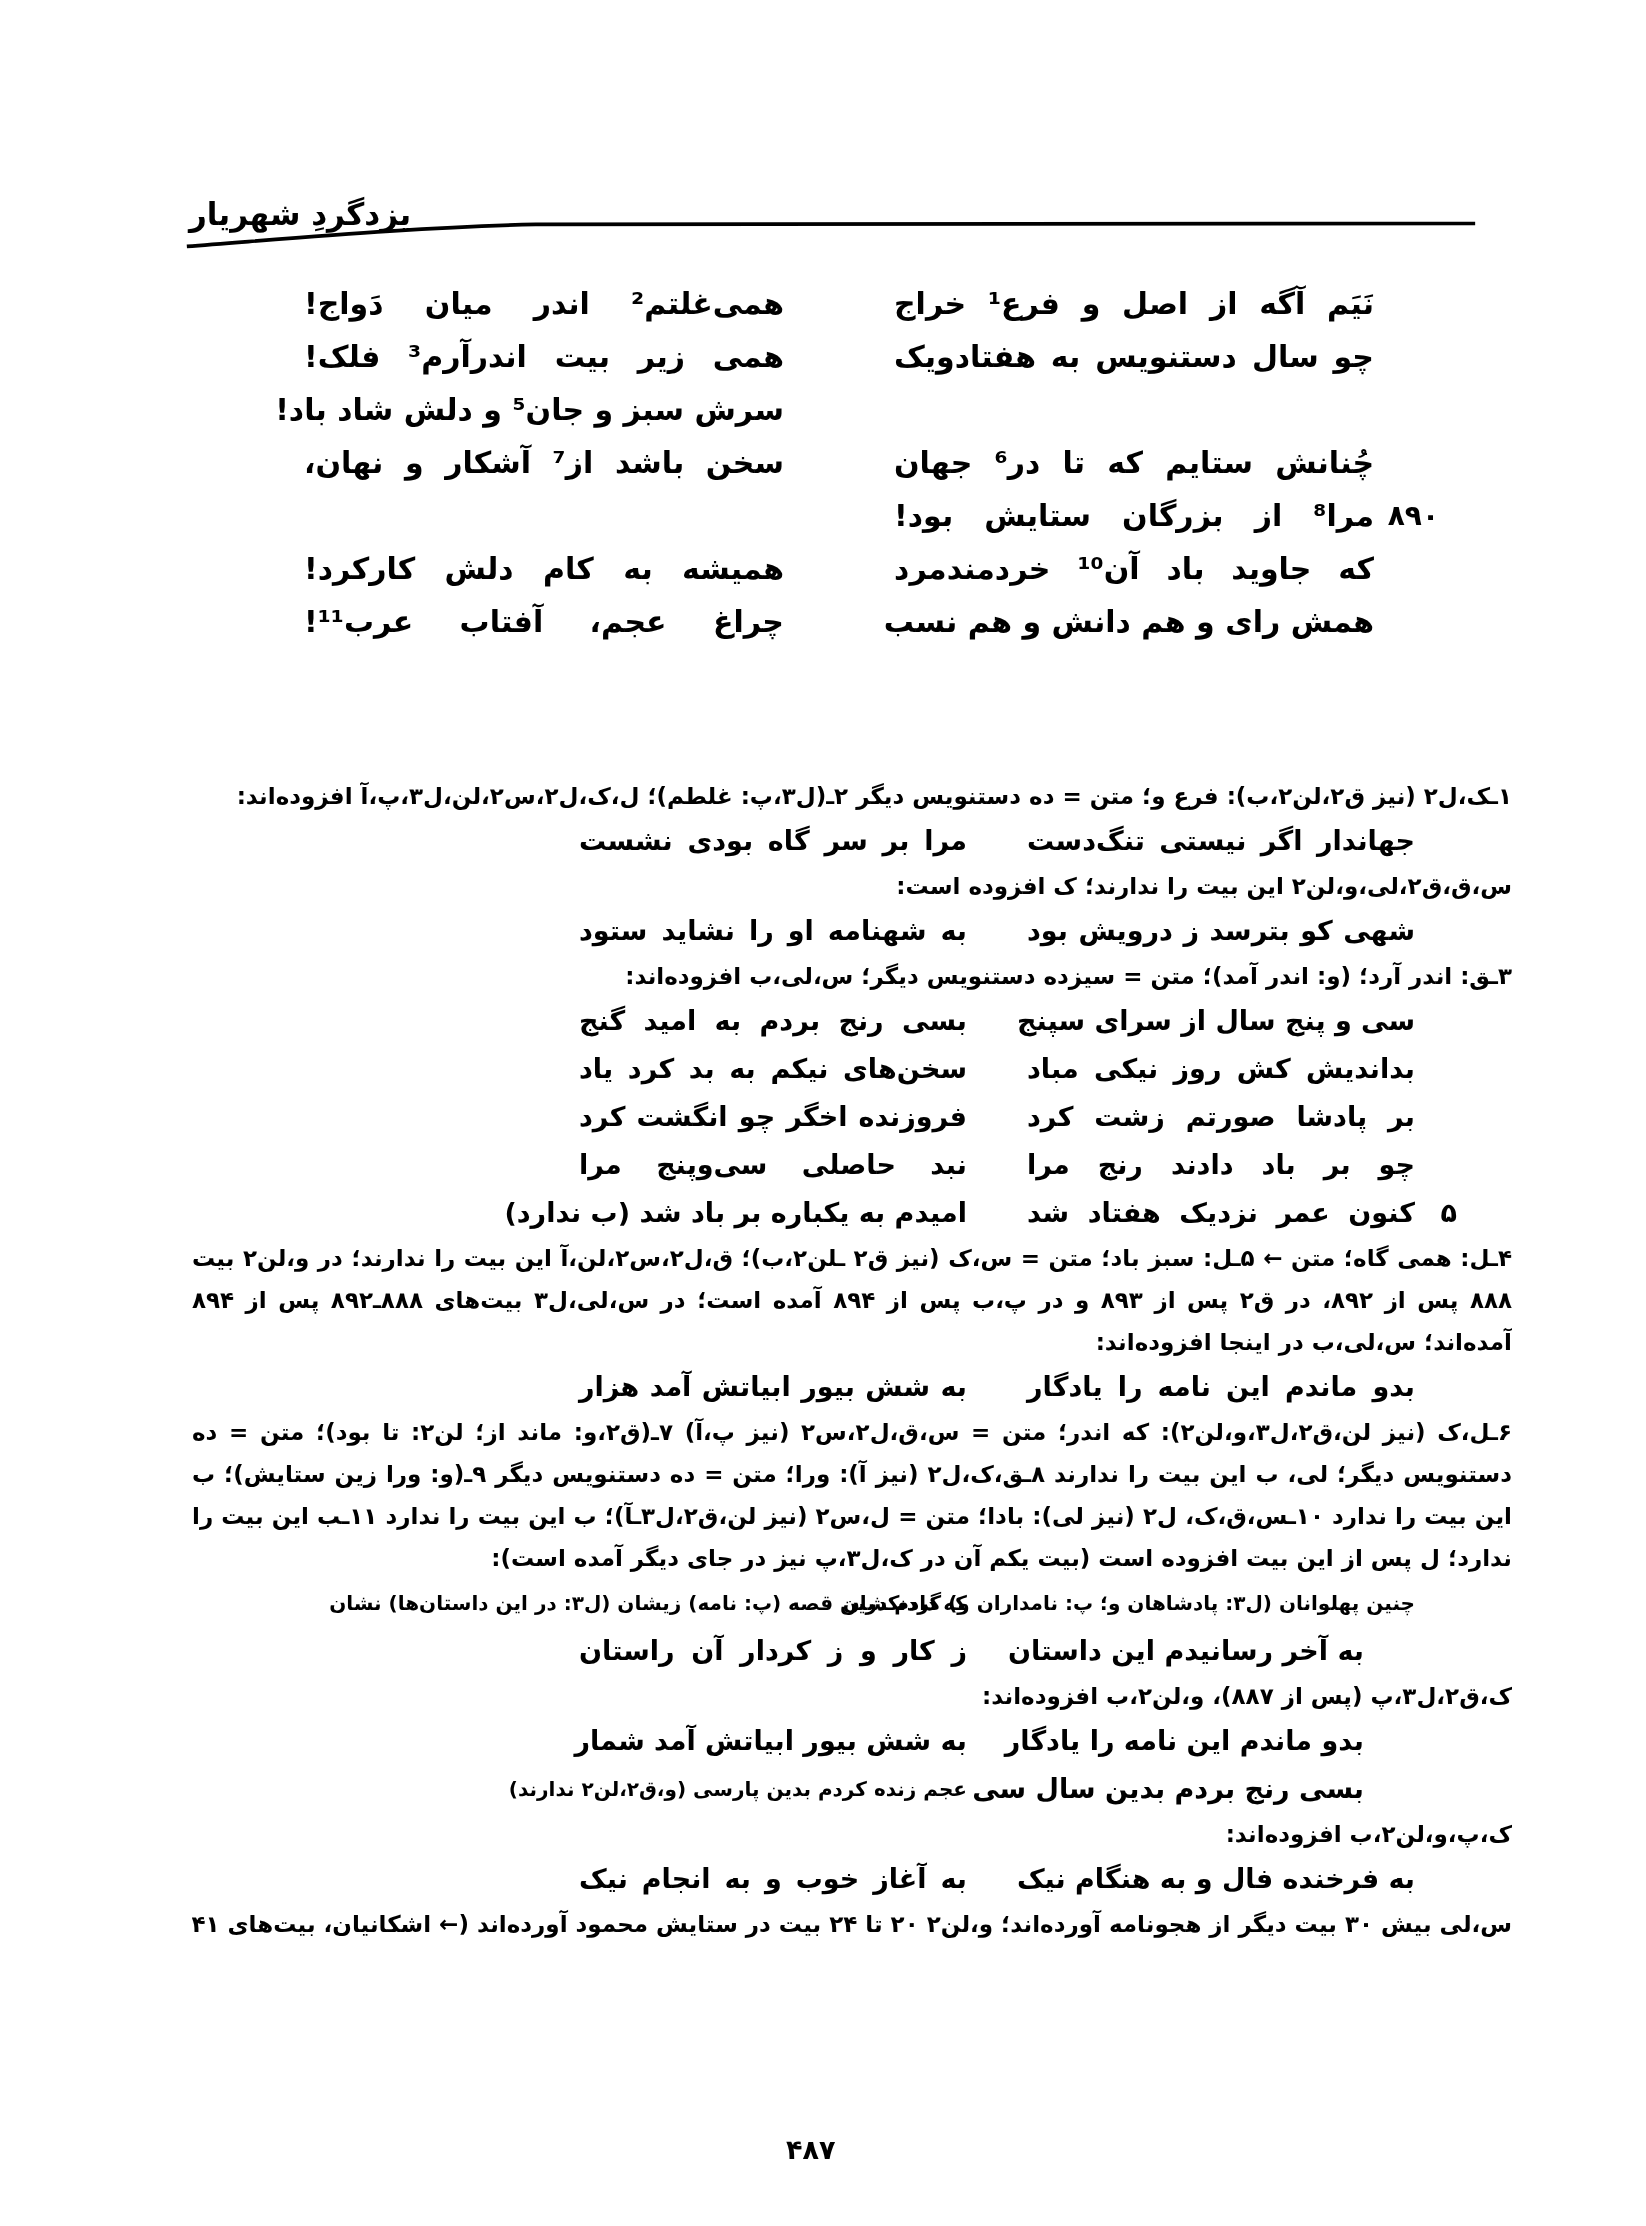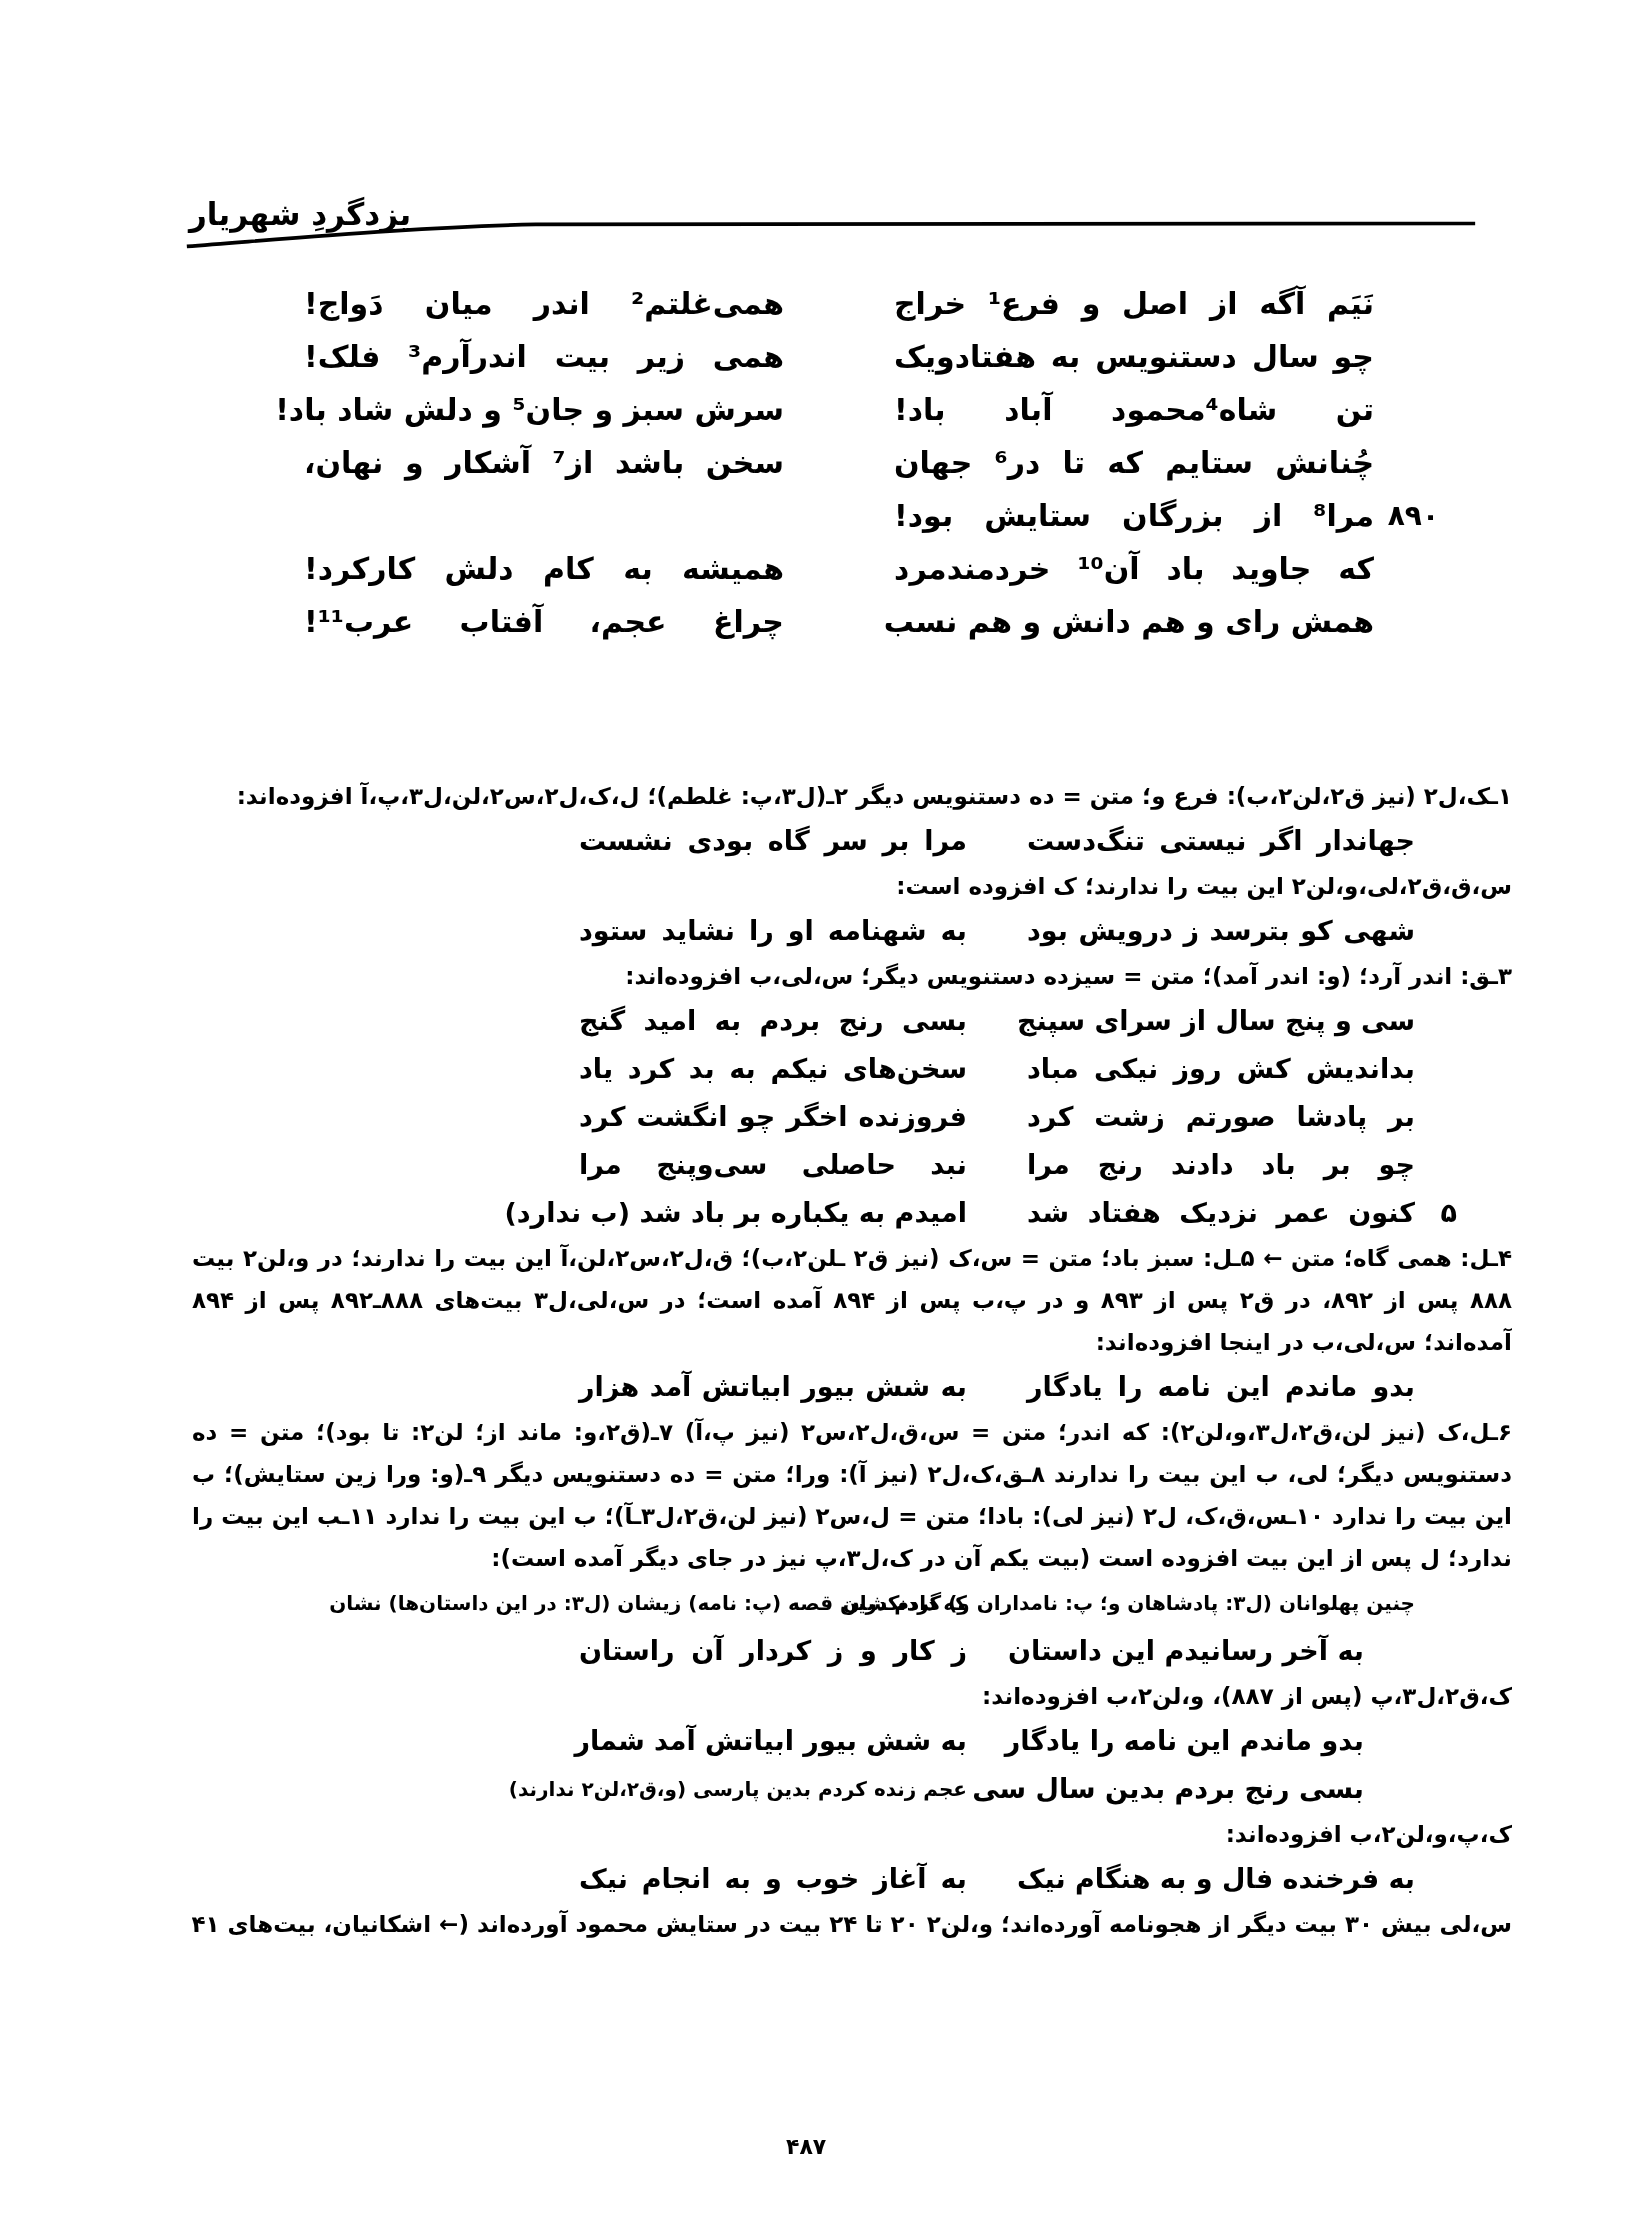--- a/index.html
+++ b/index.html
@@ -34,21 +34,21 @@
   }
   .note.wrap { white-space: normal; text-align-last: right; }
   .nverse { position: relative; height: 48px; font-size: 27px; font-weight: bold; line-height: 48px; }
   .nverse .a { position: absolute; right: 97px; width: 388px; text-align: justify; text-align-last: justify; white-space: nowrap; }
   .nverse .b { position: absolute; right: 545px; width: 388px; text-align: justify; text-align-last: justify; white-space: nowrap; }
   .nverse .a.small, .nverse .b.small { font-size: 20px; text-align-last: right; }
   .nverse .n { position: absolute; right: 55px; width: 37px; text-align: right; }
   .nverse .a.wide { right: 148px; width: 341px; }
 
   .page-number {
-    position: absolute; left: 786px; top: 2134px; font-size: 22px; font-weight: bold; direction: rtl;
+    position: absolute; left: 786px; top: 2134px; font-size: 27px; font-weight: bold; direction: rtl;
   }
 </style>
 </head>
 <body>
 
 <div class="page">
 
   <div class="header-title">یزدگردِ شهریار</div>
   <svg class="header-rule" viewBox="0 0 1400 36" preserveAspectRatio="none">
     <path d="M2 31 C 120 22, 250 10, 380 7 L 1398 6" stroke="#000" stroke-width="4" fill="none"></path>
@@ -60,21 +60,20 @@
       <span class="m1">نَیَم آگه از اصل و فرع¹ خراج</span>
       <span class="m2">همی‌غلتم² اندر میان دَواج!</span>
     </div>
     <div class="verse">
       <span class="num"></span>
       <span class="m1">چو سال دستنویس به هفتادویک</span>
       <span class="m2">همی زیر بیت اندرآرم³ فلک!</span>
     </div>
     <div class="verse">
       <span class="num"></span>
-      <span class="m1">تن شاه⁴محمود آباد باد!</span>
       <span class="m2">سرش سبز و جان⁵ و دلش شاد باد!</span>
     </div>
     <div class="verse">
       <span class="num"></span>
       <span class="m1">چُنانش ستایم که تا در⁶ جهان</span>
       <span class="m2">سخن باشد از⁷ آشکار و نهان،</span>
     </div>
     <div class="verse">
       <span class="num">۸۹۰</span>
       <span class="m1">مرا⁸ از بزرگان ستایش بود!</span>

